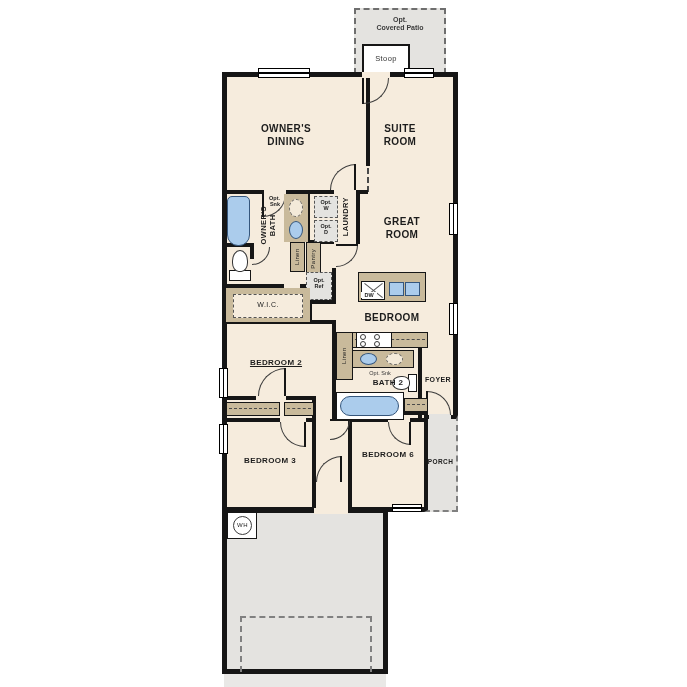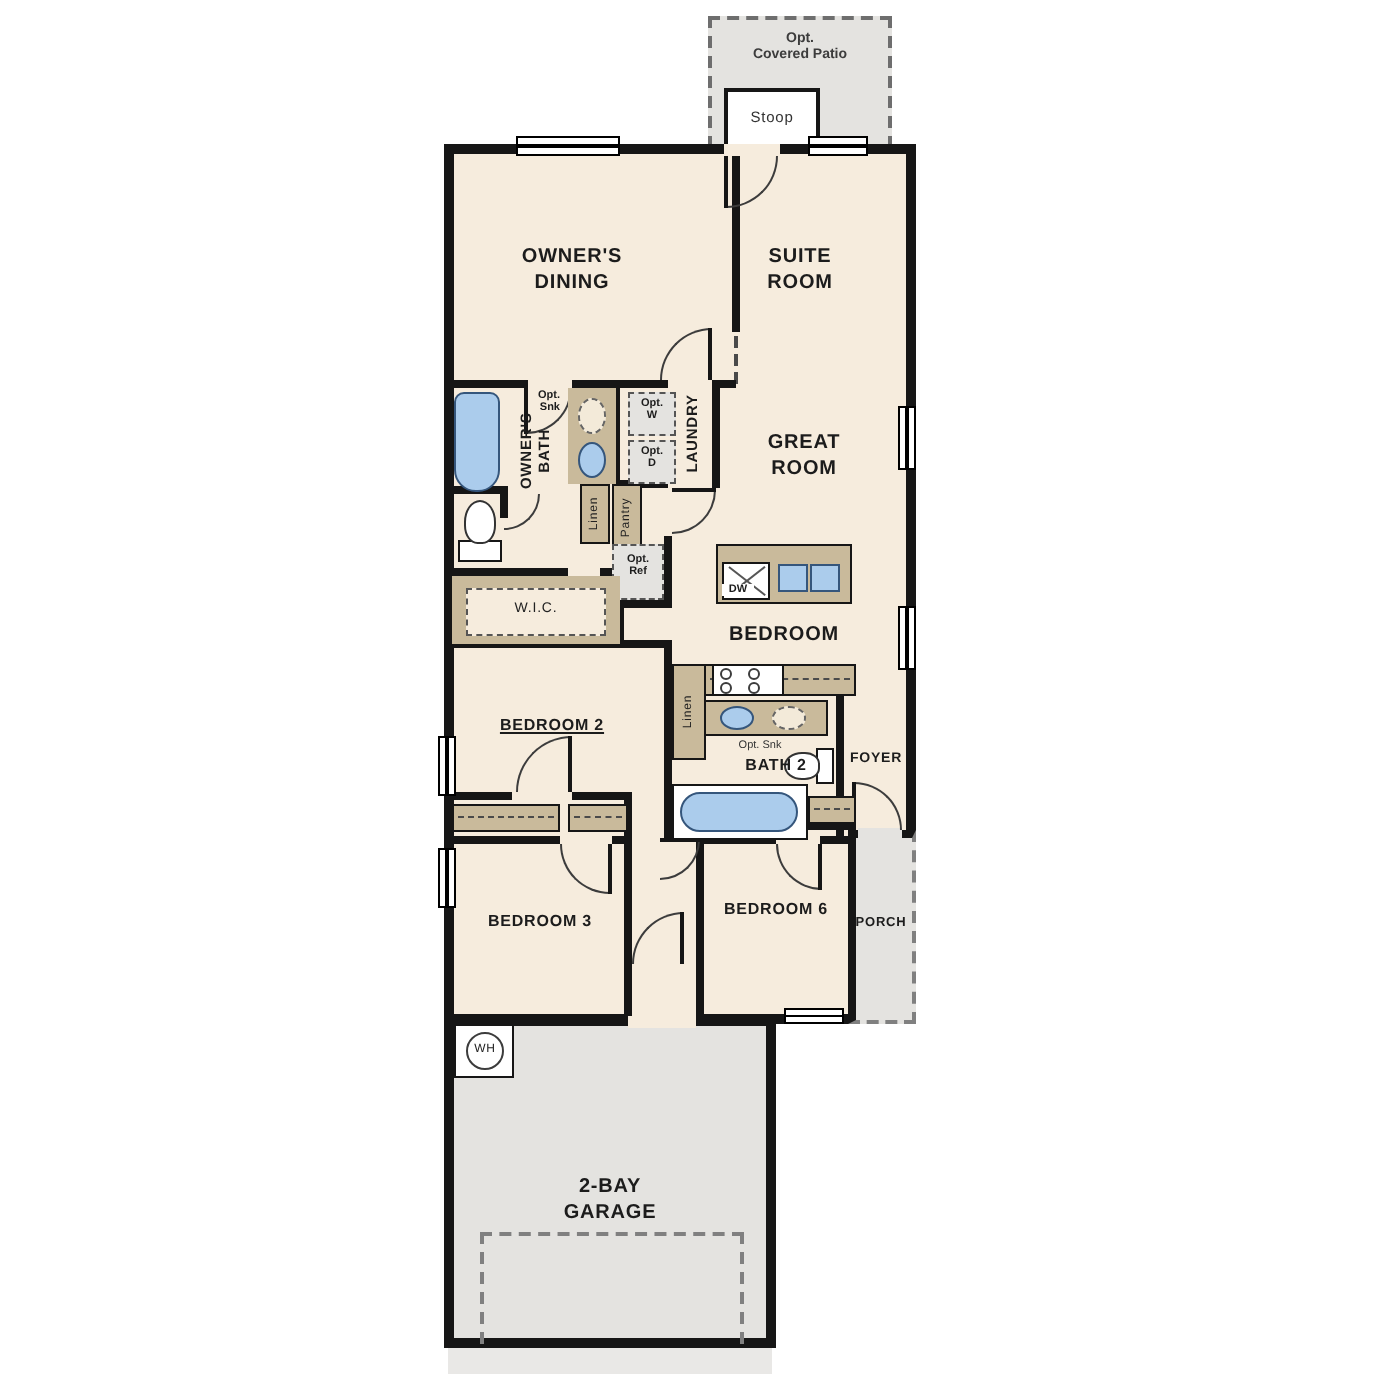--- a/index.html
+++ b/index.html
@@ -221,18 +221,14 @@
     <span>GREAT</span><br>
     <span>ROOM</span>
   </div>
   <div class="lab big" style="left:362px;top:312px;width:60px;">BEDROOM</div>
   <div class="lab med" style="left:238px;top:358px;width:76px;text-decoration:underline;">BEDROOM 2</div>
   <div class="lab med" style="left:352px;top:378px;width:40px;margin-left:16px;">BATH 2</div>
   <div class="lab med" style="left:420px;top:376px;width:36px;font-size:7px;">FOYER</div>
   <div class="lab med" style="left:232px;top:456px;width:76px;">BEDROOM 3</div>
   <div class="lab med" style="left:352px;top:450px;width:72px;">BEDROOM 6</div>
   <div class="lab" style="left:424px;top:458px;width:33px;font-size:6.5px;">PORCH</div>
-  <div class="lab big" style="left:262px;top:588px;width:86px;">
-    <span>2-BAY</span><br>
-    <span>GARAGE</span>
-  </div>
 
 </div>
 
 </body></html>

